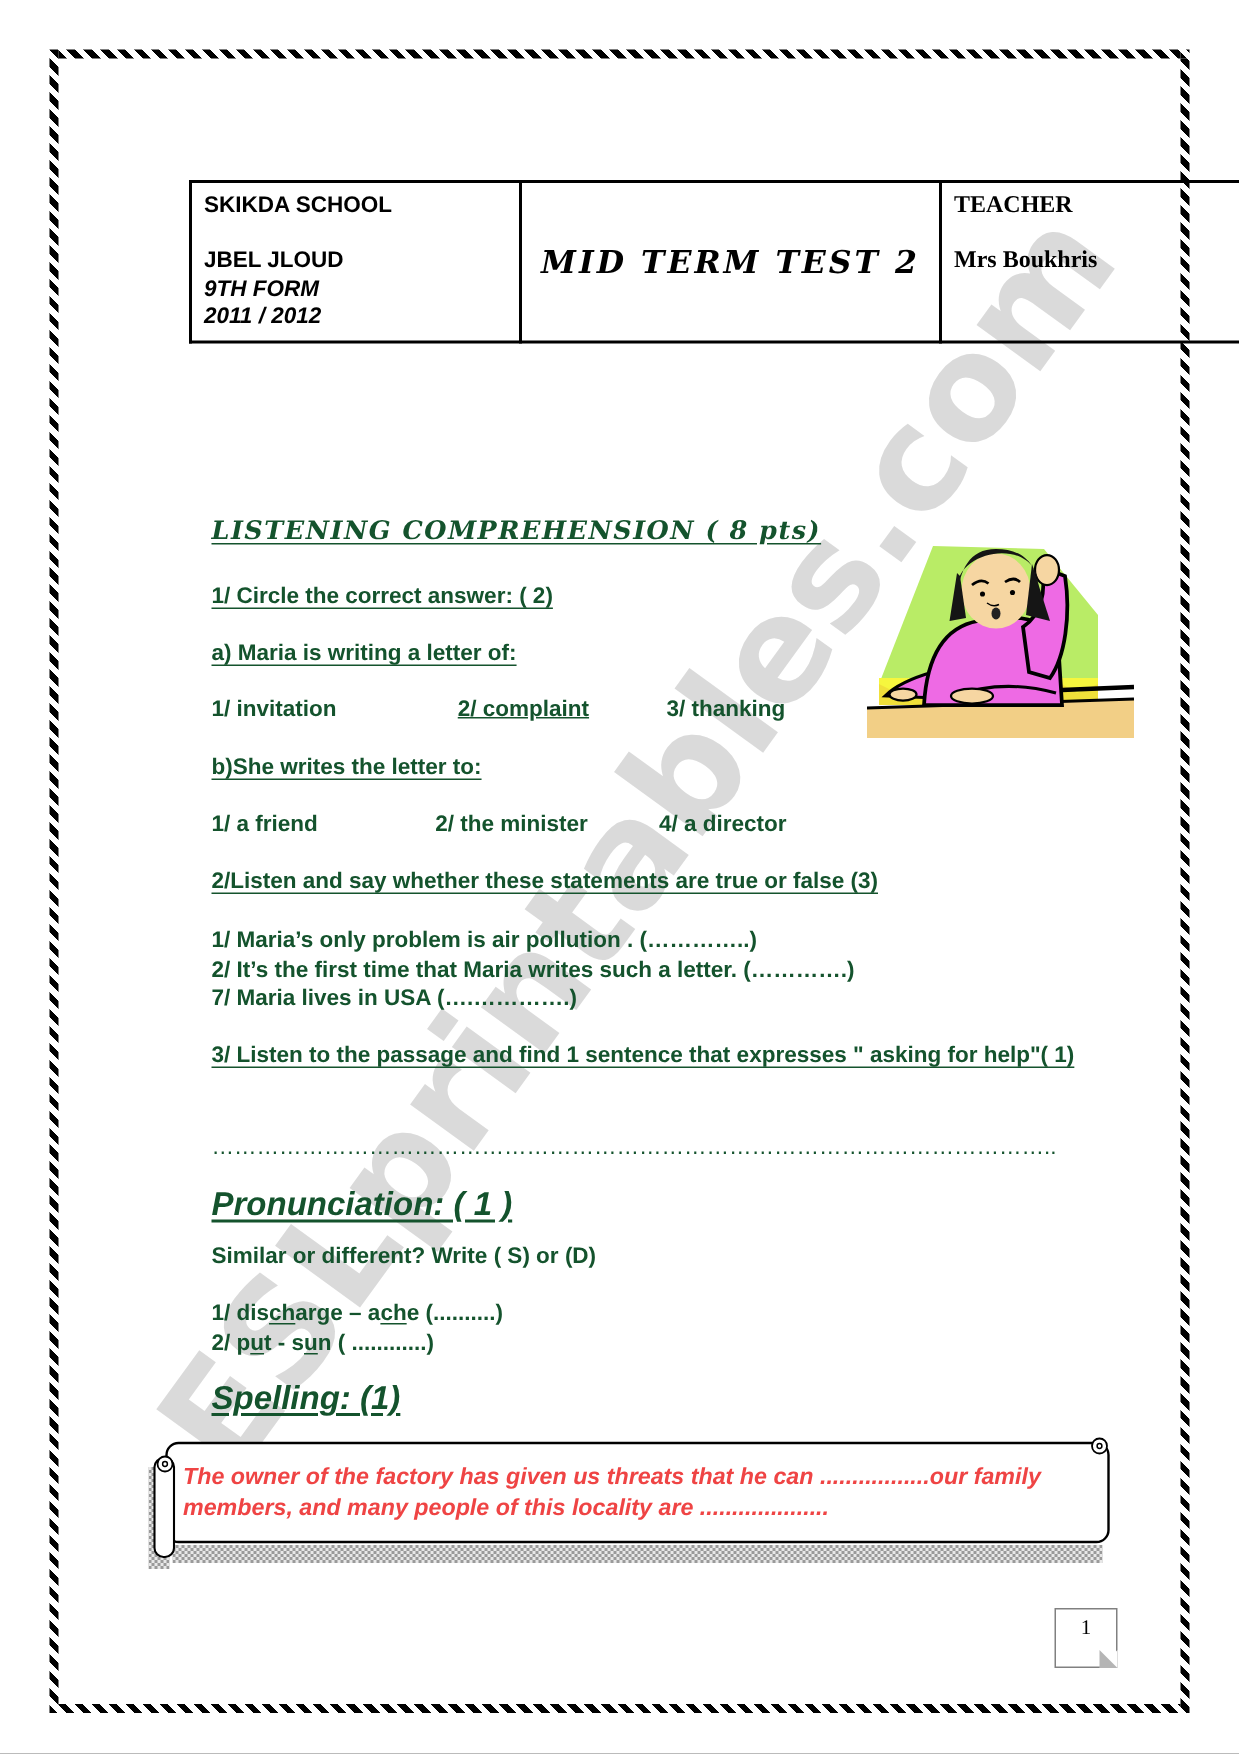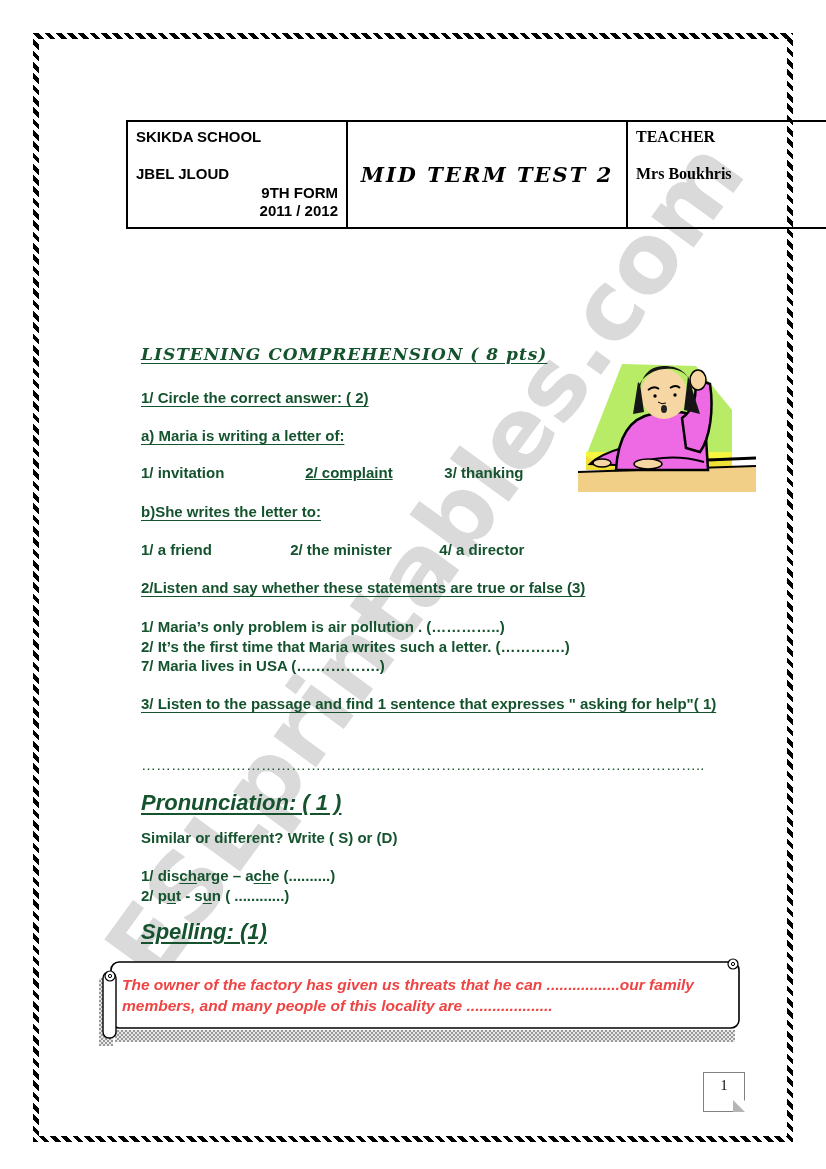--- a/index.html
+++ b/index.html
@@ -19,21 +19,21 @@
     color:#a8a8a8;opacity:.42;transform:rotate(-54deg);z-index:3;
     pointer-events:none;white-space:nowrap;
   }
   
   .hdr-table{
     position:absolute;left:126px;top:120px;width:704px;z-index:4;
     border-collapse:collapse;table-layout:fixed;background:transparent;
   }
   .hdr-table td{border:2px solid #000;vertical-align:top;padding:6px 8px;}
   .school{font-size:15px;font-weight:bold;line-height:1.25;}
-  .school .ital{text-align:right;}
+  .school .ital{font-style:italic;}
   .school .gap{height:18px;}
   .mid-title{
     text-align:center;font-family:"DejaVu Serif",serif;font-weight:bold;
     font-style:italic;font-size:21px;letter-spacing:2px;padding-top:34px;
   }
   .teacher{font-family:"Liberation Serif",serif;font-weight:bold;font-size:16px;line-height:1.1;}
   .teacher .tname{margin-top:19px;}
   .name-row{
     font-family:"Liberation Serif",serif;font-weight:bold;font-size:15px;
     white-space:nowrap;overflow:hidden;padding:10px 6px 12px 6px !important;

